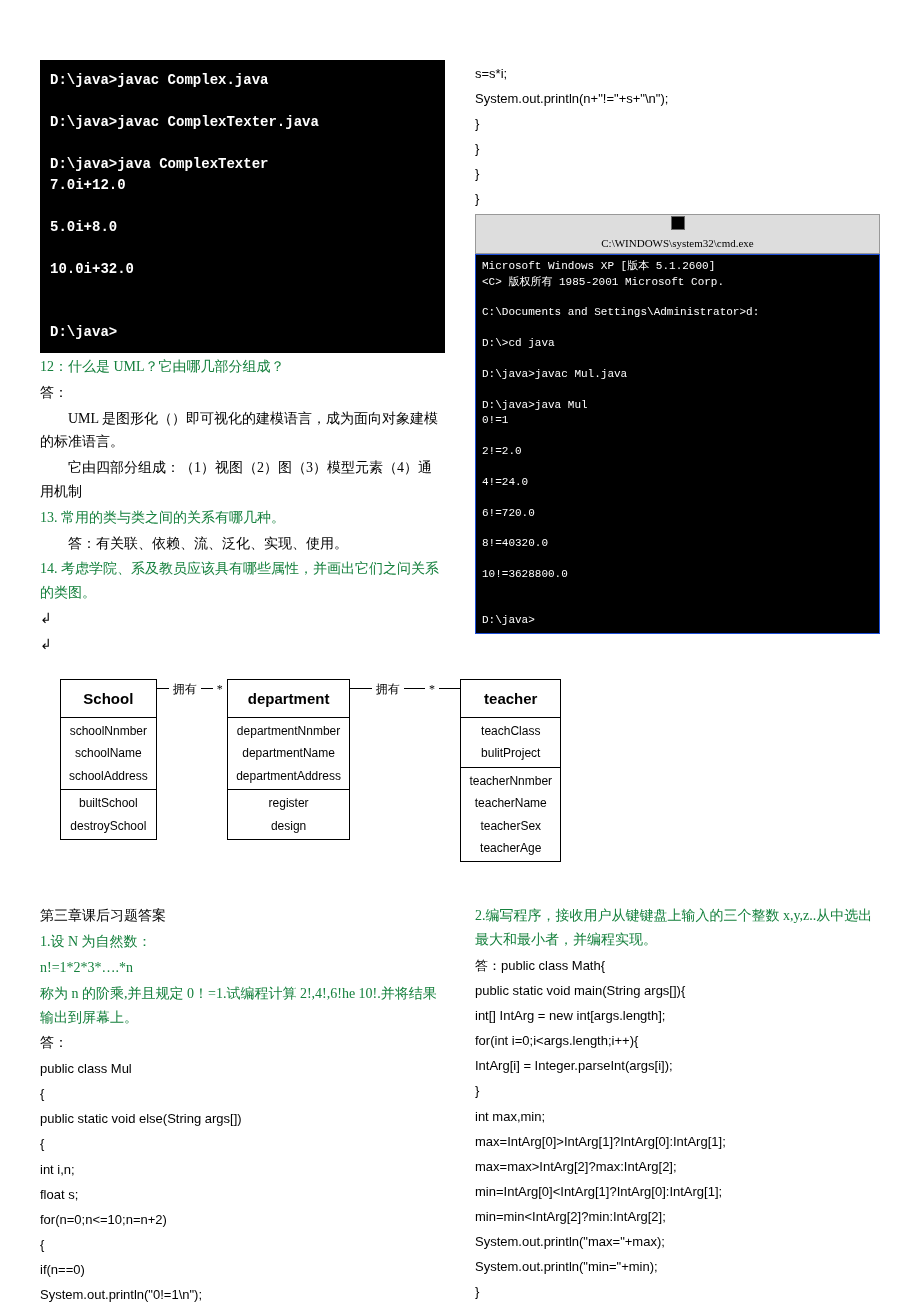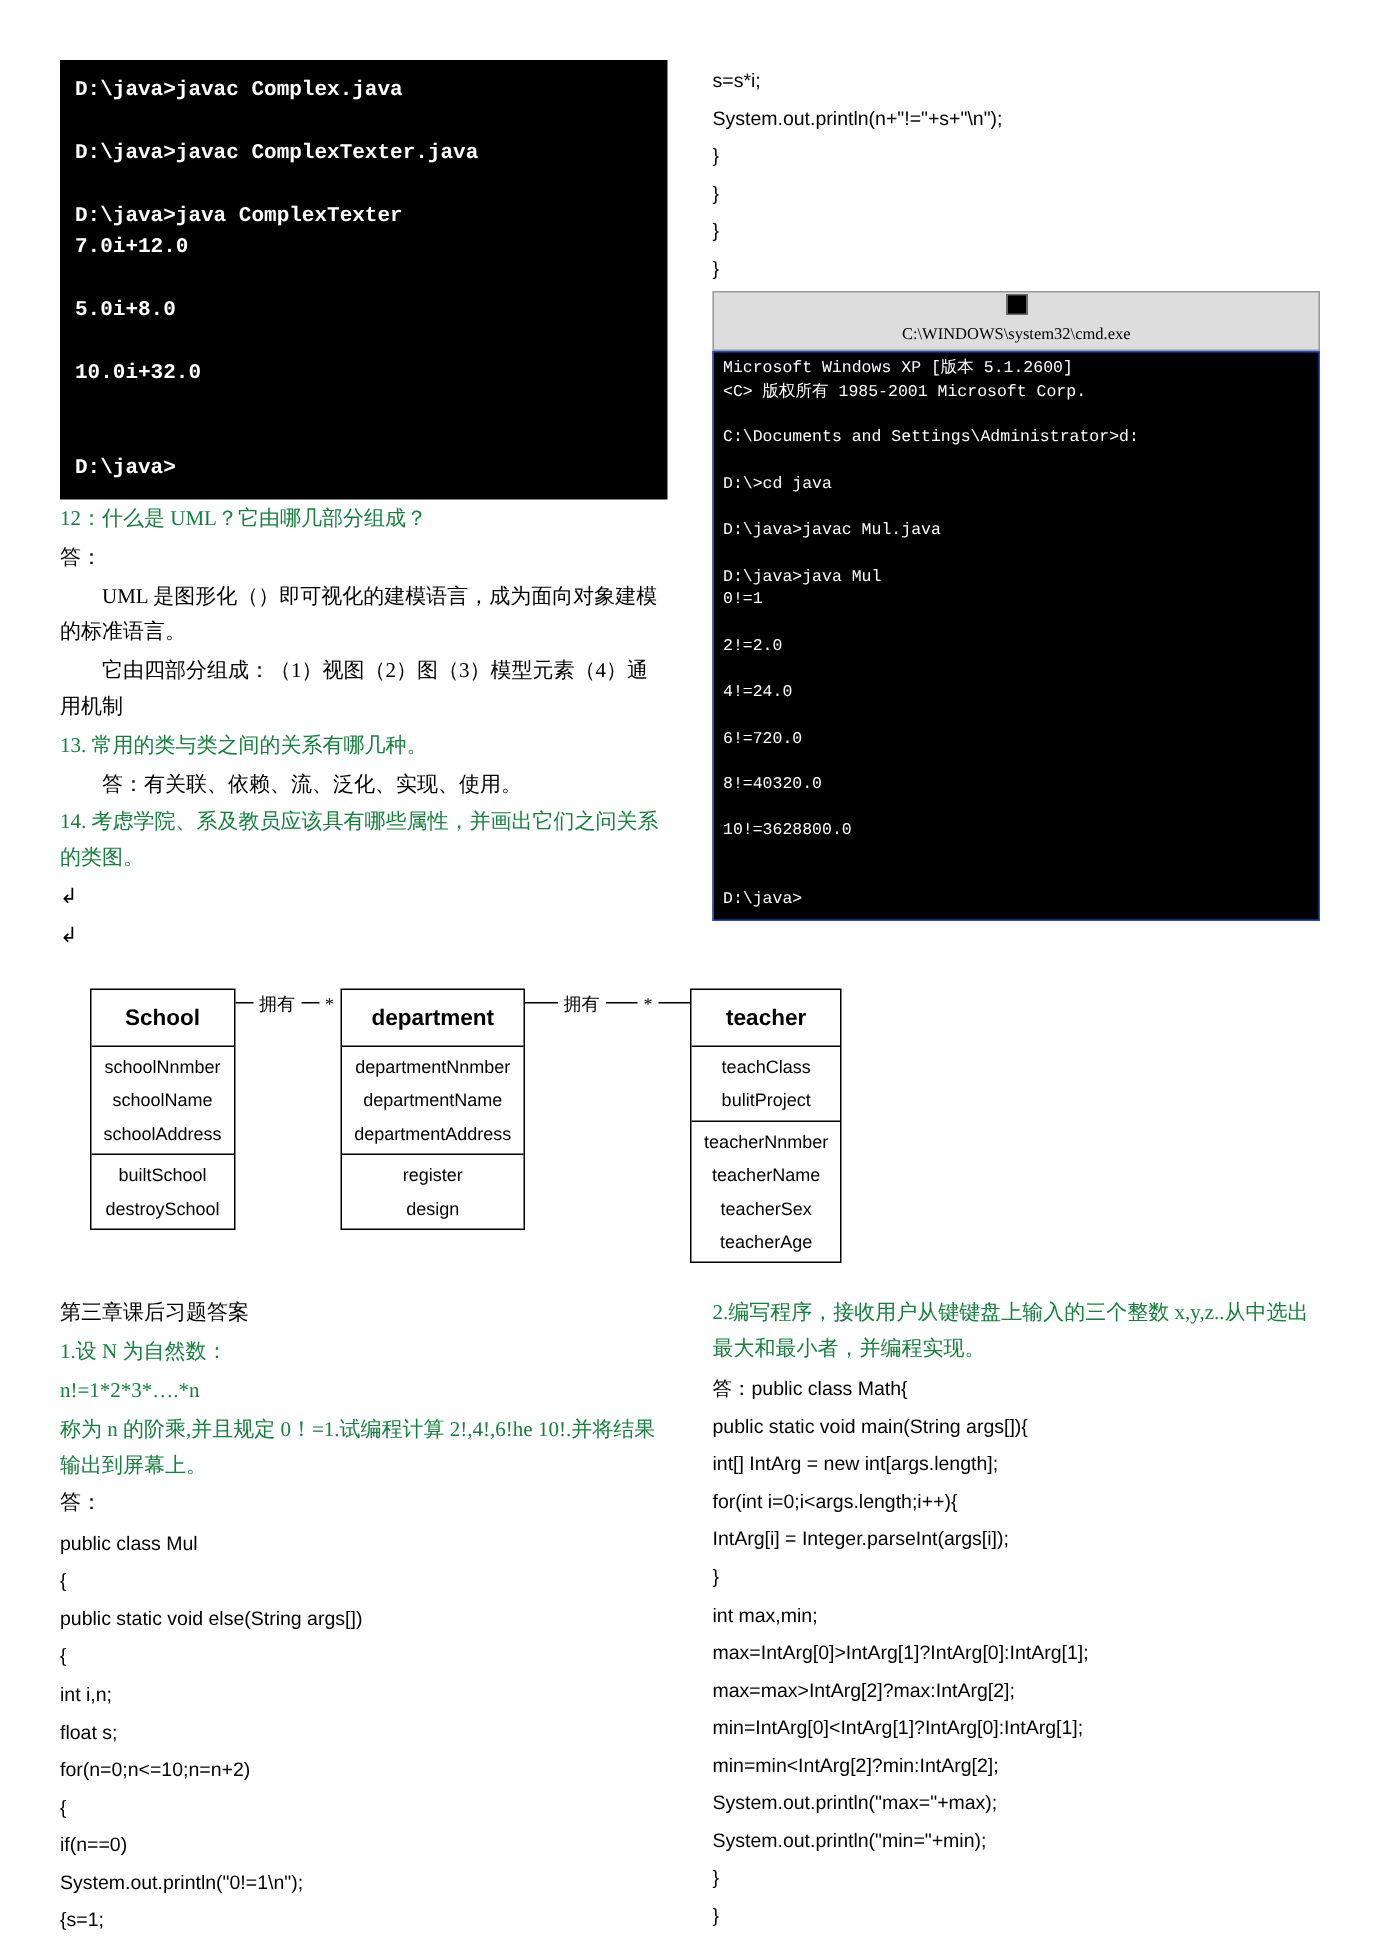--- a/index.html
+++ b/index.html
@@ -10,20 +10,21 @@
   line-height: 1.7;
   color: #000;
   width: 840px;
 }
 .two-col {
   display: flex;
   gap: 30px;
 }
 .col {
   flex: 1;
+  margin-top: 20px;
 }
 .terminal {
   background: #000;
   color: #fff;
   font-family: "Courier New", monospace;
   font-size: 14px;
   font-weight: bold;
   padding: 10px;
   white-space: pre;
   line-height: 1.5;

